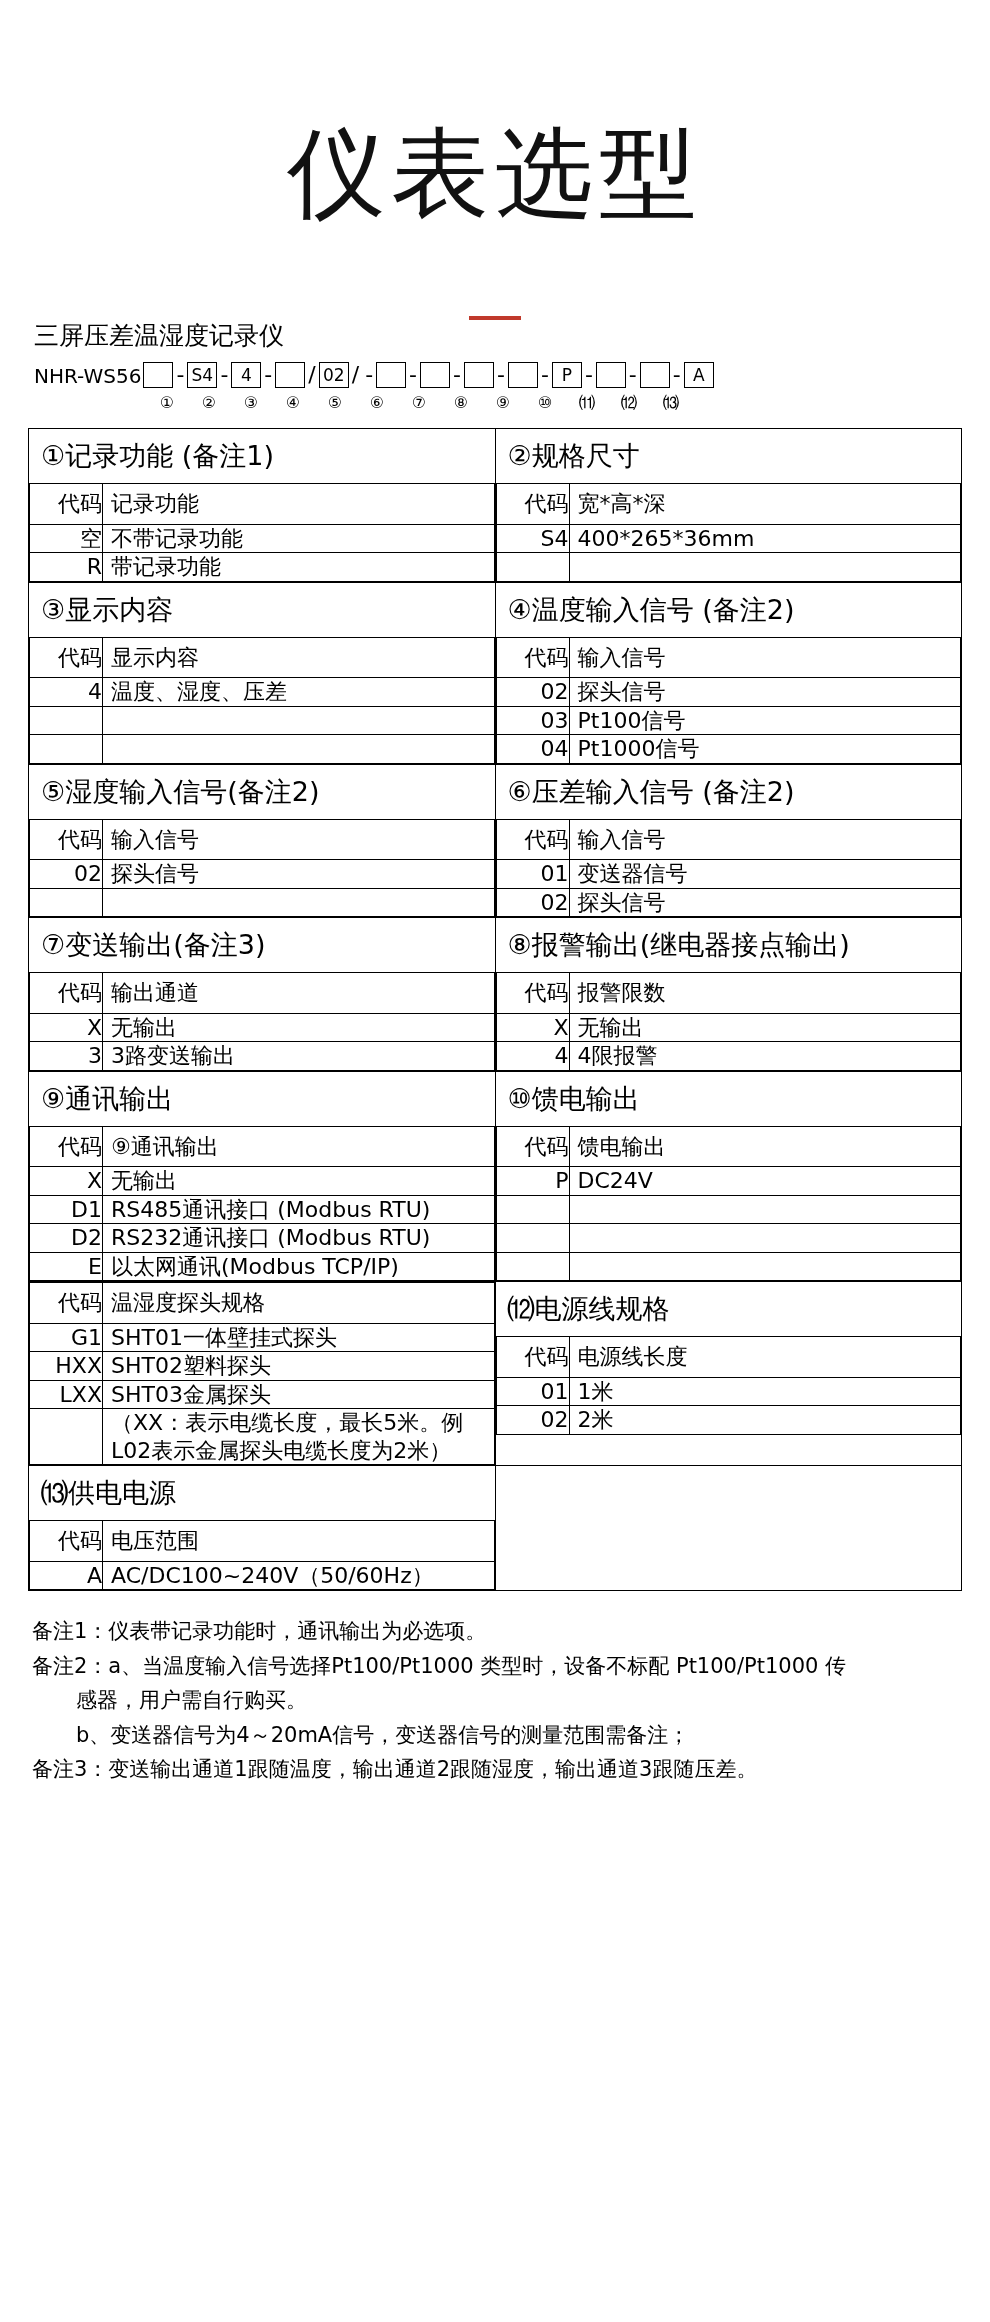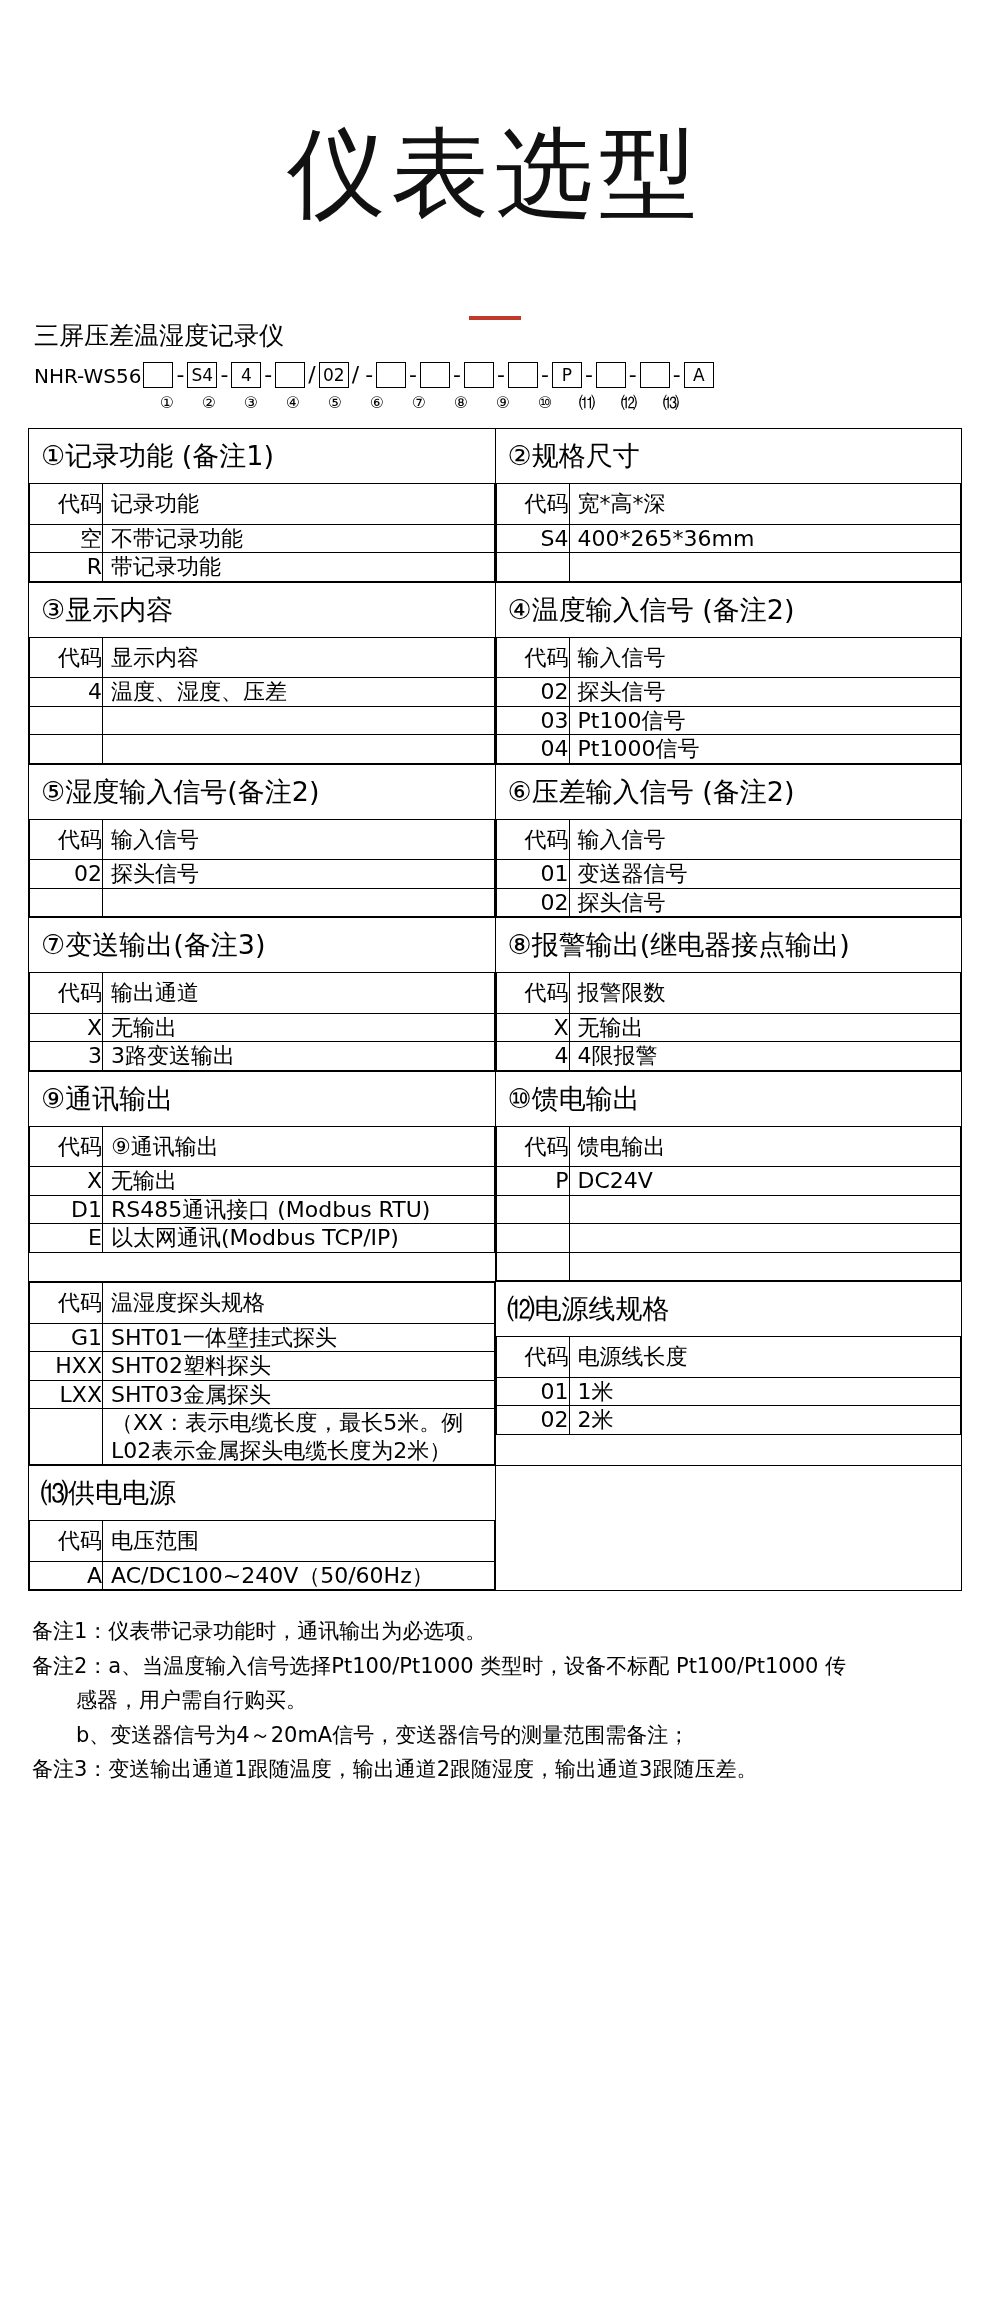--- a/index.html
+++ b/index.html
@@ -418,20 +418,24 @@
             </tr>
             <tr>
               <td class="col-code">X</td>
               <td class="col-desc">无输出</td>
             </tr>
             <tr>
               <td class="col-code">D1</td>
               <td class="col-desc">RS485通讯接口 (Modbus RTU)</td>
             </tr>
             <tr>
+              <td class="col-code">D2</td>
+              <td class="col-desc">RS232通讯接口 (Modbus RTU)</td>
+            </tr>
+            <tr>
               <td class="col-code">E</td>
               <td class="col-desc">以太网通讯(Modbus TCP/IP)</td>
             </tr>
           </tbody>
             </table>
         </td>
         <td class="cell-pad">
           <div class="group-head">⑩馈电输出</div>
           <table class="sub">
             <tbody>

